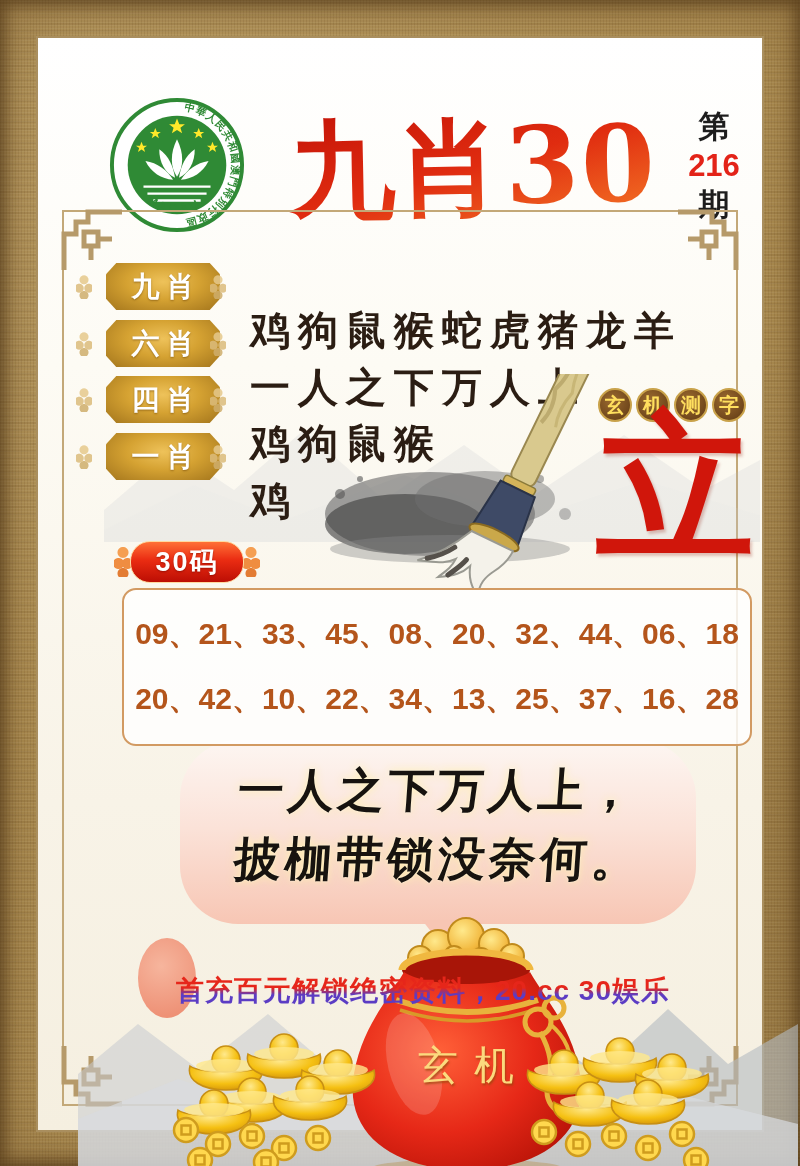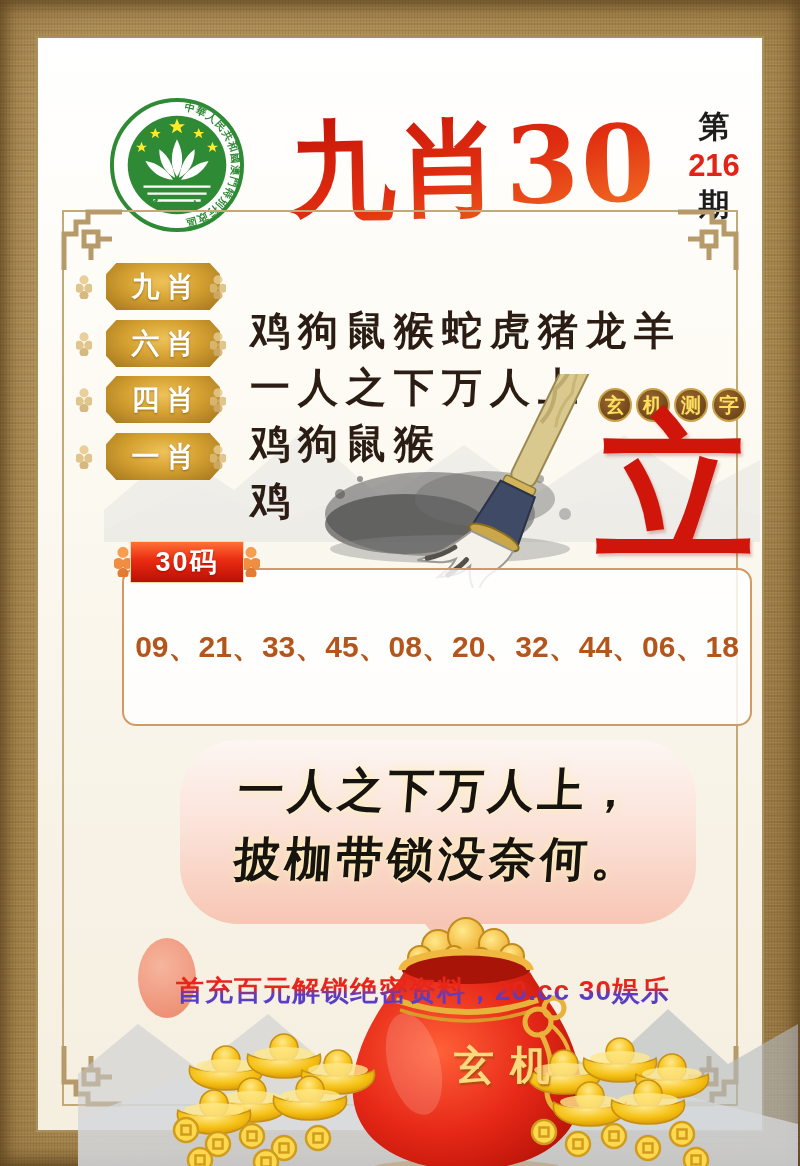--- a/index.html
+++ b/index.html
@@ -84,35 +84,35 @@
     position:absolute;left:544px;top:360px;width:186px;height:178px;
     text-align:center;line-height:178px;font-size:158px;font-weight:bold;
     font-family:"DejaVu Serif","Liberation Serif",serif;color:#d0160b;
     text-shadow:2px 3px 3px rgba(140,20,8,.25);
   }
 
   
   .codes-banner{
     position:absolute;left:92px;top:503px;width:114px;height:42px;
     background:linear-gradient(180deg,#ff7036 0%,#ea2c12 45%,#bc0e04 100%);
-    border:1px solid #ffd9a0;border-radius:0;box-sizing:border-box;
+    border:1px solid #ffd9a0;border-radius:20px;box-sizing:border-box;
     display:flex;align-items:center;justify-content:center;
     color:#fff;font-size:27px;font-weight:bold;letter-spacing:2px;
     text-shadow:0 1px 2px rgba(120,10,0,.6);z-index:4;
   }
   .codes-orn{position:absolute;top:6px;width:18px;height:30px;opacity:.95;z-index:3;
     background:
       radial-gradient(circle at 50% 18%, #f59b4a 0 5px, transparent 6px),
       radial-gradient(circle at 25% 55%, #ef8838 0 5px, transparent 6px),
       radial-gradient(circle at 75% 55%, #ef8838 0 5px, transparent 6px),
       radial-gradient(circle at 50% 88%, #e2762a 0 5px, transparent 6px);}
   .codes-orn.l{left:76px;top:509px;}
   .codes-orn.r{left:204px;top:509px;}
   .codes-box{
-    position:absolute;left:84px;top:530px;width:630px;height:158px;
+    position:absolute;left:84px;top:550px;width:630px;height:158px;
     border:2px solid #d29a62;border-radius:14px;box-sizing:border-box;
     background:rgba(255,255,255,.82);
     display:flex;flex-direction:column;justify-content:space-evenly;z-index:2;
   }
   .codes-row{
     text-align:center;font-size:30px;font-weight:bold;color:#b4551b;
     white-space:nowrap;letter-spacing:0px;
   }
 
   
@@ -138,22 +138,22 @@
     position:absolute;left:100px;top:900px;width:58px;height:80px;border-radius:50%;
     background:radial-gradient(circle at 40% 35%, #f6b59d, #ee9176 80%);
   }
 
   .mid-mountains{position:absolute;left:66px;top:352px;width:656px;height:152px;opacity:.32;z-index:0;}
   .brush{position:absolute;left:272px;top:336px;width:304px;height:214px;z-index:1;}
   .bot-mountains{position:absolute;left:40px;top:916px;width:720px;height:214px;z-index:0;}
   .bag{position:absolute;left:288px;top:866px;width:282px;height:274px;z-index:2;}
   .ingots{position:absolute;left:118px;top:982px;width:566px;height:158px;z-index:3;}
   .bag-text{
-    position:absolute;left:308px;width:220px;text-align:right;z-index:4;
-    font-family:"DejaVu Serif","Liberation Serif",serif;font-weight:bold;font-size:40px;
+    position:absolute;left:318px;width:220px;text-align:center;z-index:4;
+    font-family:"DejaVu Serif","Liberation Serif",serif;font-weight:normal;font-size:40px;
     color:#fbda7e;letter-spacing:16px;text-indent:16px;
     text-shadow:1px 2px 2px rgba(150,70,10,.7);
   }
   .bag-text.t1{top:1000px;}
   .bag-text.t2{top:1054px;}
   .promo{
     position:absolute;left:138px;top:934px;width:560px;z-index:6;
     font-size:28px;font-weight:bold;white-space:nowrap;letter-spacing:1px;
     background:linear-gradient(180deg,#e6261a 42%,#5b3cc4 60%);
     -webkit-background-clip:text;background-clip:text;color:transparent;
@@ -300,20 +300,21 @@
       <div class="badge">字</div>
     </div>
     <div class="bigchar">立</div>
 
     <div class="codes-orn l"></div>
     <div class="codes-banner">30码</div>
     <div class="codes-orn r"></div>
 
     <div class="codes-box">
       <div class="codes-row">09、21、33、45、08、20、32、44、06、18</div>
+      <div class="codes-row">20、42、10、22、34、13、25、37、16、28</div>
     </div>
 
     <div class="bubble"></div>
     <div class="bubble-tail"></div>
     <div class="poem l1">一人之下万人上，</div>
     <div class="poem l2">披枷带锁没奈何。</div>
 
     <div class="pinkdot"></div>
 
     <svg class="bot-mountains" viewBox="0 0 720 214">

